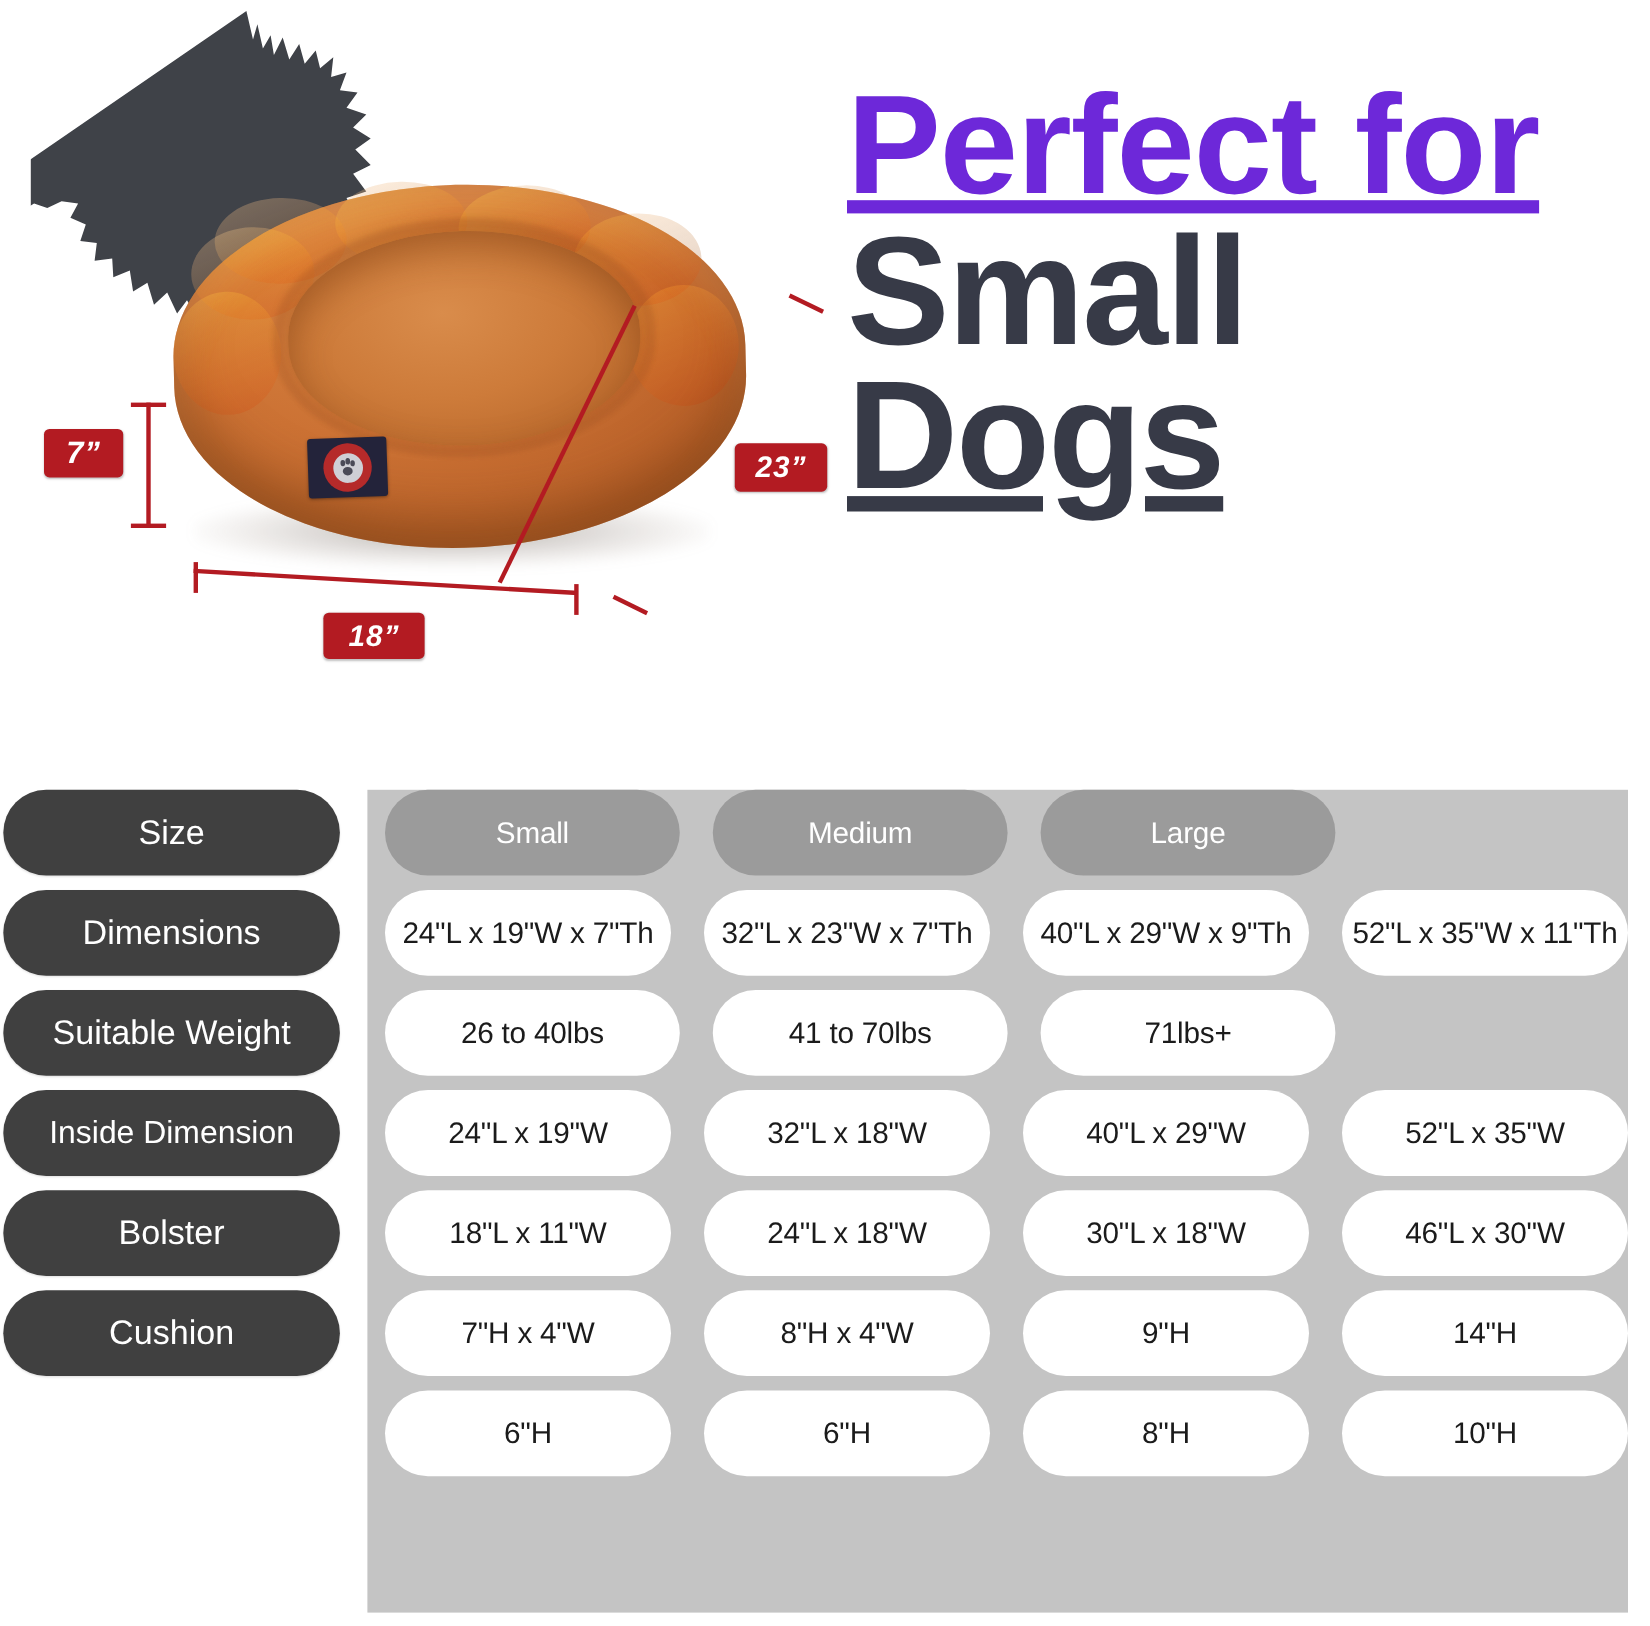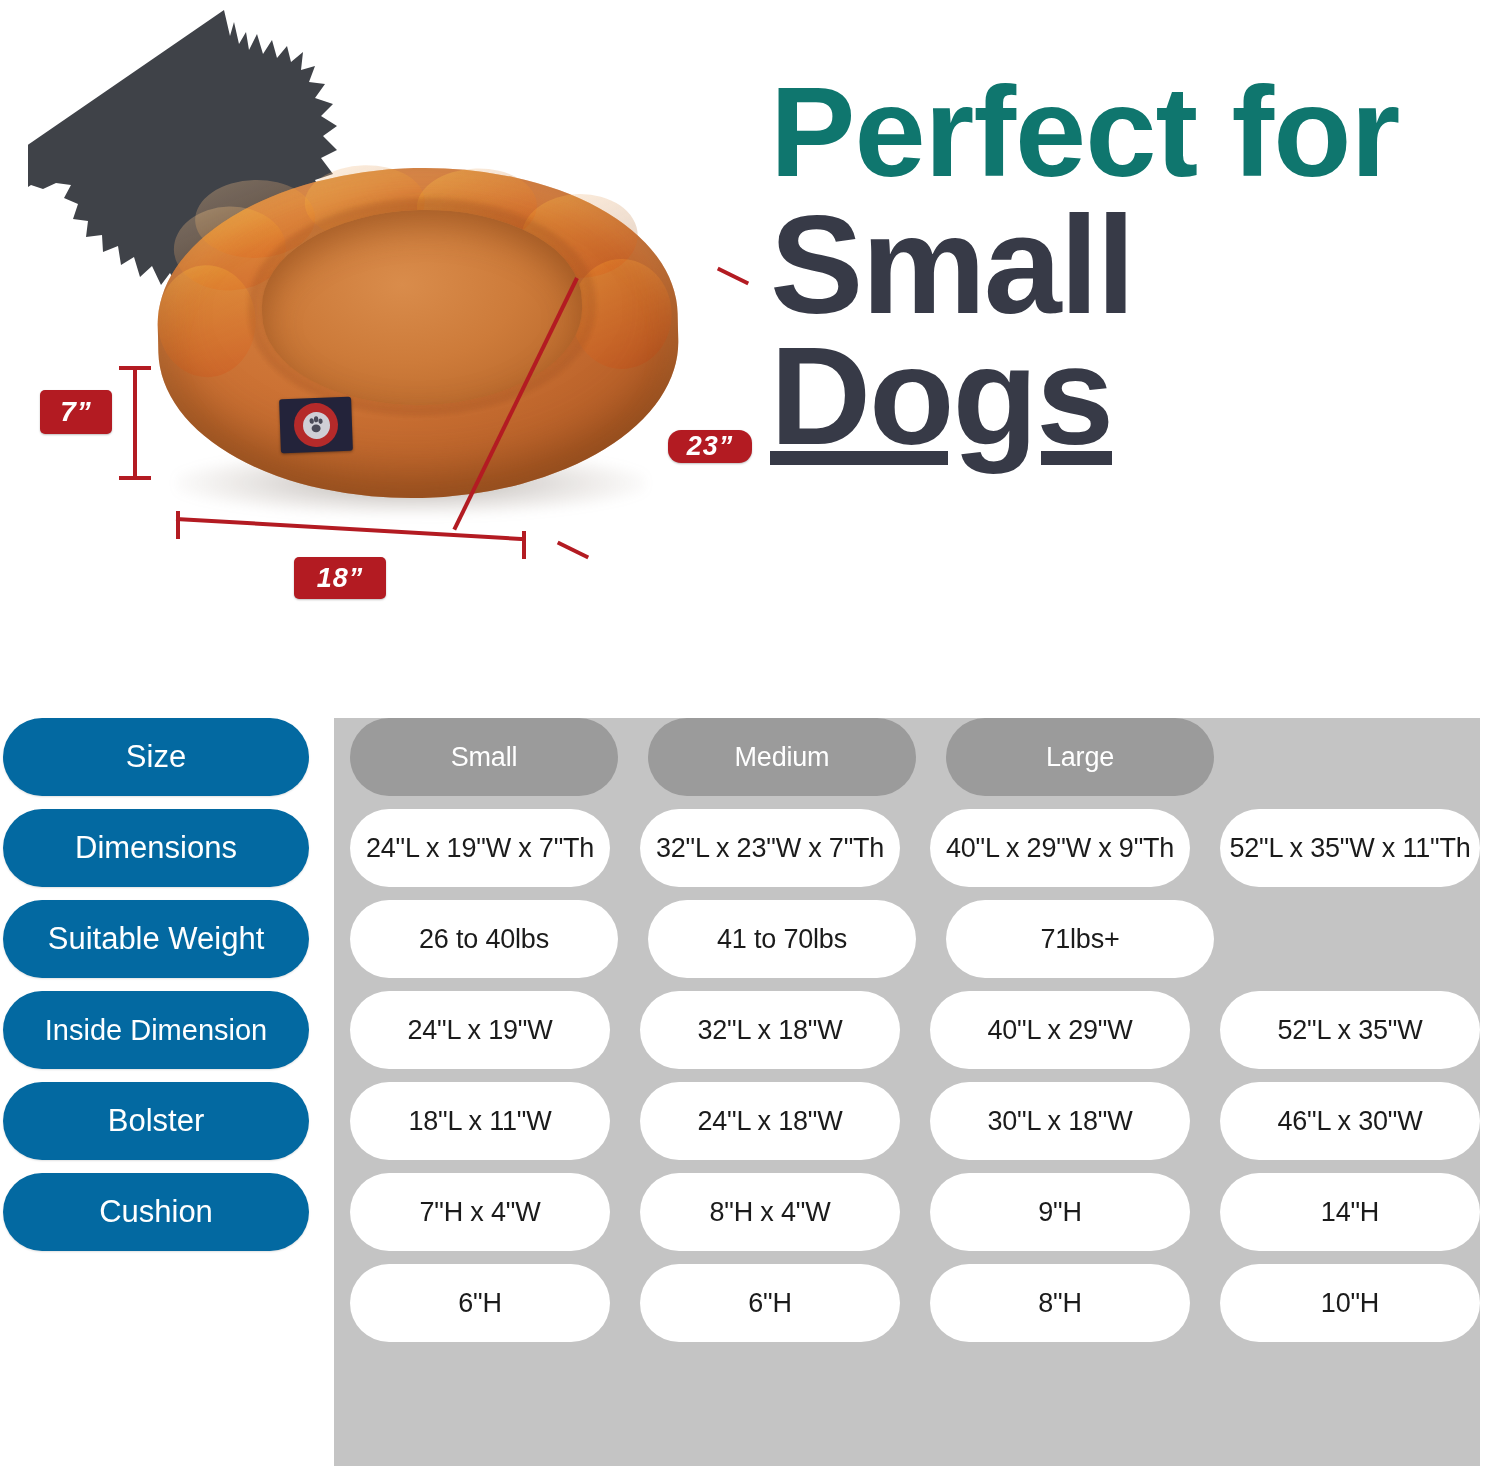--- a/index.html
+++ b/index.html
@@ -70,49 +70,49 @@
 
   
   .dim-badge {
     position: absolute; background: #b31b22; color: #fff;
     border-radius: 5px; font-weight: bold; font-style: italic;
     display: flex; align-items: center; justify-content: center;
     letter-spacing: 1px; box-shadow: 0 1px 2px rgba(0,0,0,0.25);
   }
   .badge-7  { left: 40px;  top: 390px; width: 72px;  height: 44px; font-size: 28px; }
   .badge-19 { left: 294px; top: 557px; width: 92px;  height: 42px; font-size: 27px; }
-  .badge-23 { left: 668px; top: 430px; width: 84px;  height: 33px; font-size: 27px; border-radius: 13px; }
+  .badge-23 { left: 668px; top: 403px; width: 84px;  height: 44px; font-size: 27px; }
 
   .rule { position: absolute; background: #b31b22; }
   .rule-v { width: 4px; }
   .rule-cap { position: absolute; background: #b31b22; height: 4px; }
 
   .headline { position: absolute; left: 770px; top: 72px; width: 730px; }
   .hl-line1 {
-    color: #0f766e; font-size: 128px; line-height: 0.94; font-weight: 800;
-    letter-spacing: -1px; white-space: nowrap;
+    color: #6d28d9; font-size: 128px; line-height: 0.94; font-weight: 800;
+    letter-spacing: -1px; white-space: nowrap; text-decoration: underline;
   }
   .hl-line2, .hl-line3 {
     color: #373a47; font-size: 140px; line-height: 0.96; font-weight: 800;
     letter-spacing: -2px;
   }
   .hl-line2 { margin-top: 6px; }
   .hl-line3 { margin-top: -4px; text-decoration: underline; }
 
   
   .spec { position: absolute; left: 0; top: 700px; width: 1500px; height: 778px; }
 
   .spec-panel {
     position: absolute; left: 334px; top: 18px; width: 1146px; height: 748px;
     background: #c4c4c4;
   }
 
   .labels-col { position: absolute; left: 3px; top: 18px; width: 306px; }
   .label-pill {
-    width: 306px; height: 78px; background: #0369a1;
+    width: 306px; height: 78px; background: #404040;
     border-radius: 39px; color: #ffffff;
     display: flex; align-items: center; justify-content: center;
     font-size: 31px; font-weight: 400; margin-bottom: 13px;
     box-shadow: 0 1px 2px rgba(0,0,0,0.12);
   }
   .label-pill.small-text { font-size: 29px; }
 
   .grid-col { position: absolute; left: 350px; top: 18px; width: 1130px; }
   .grid-row { display: flex; height: 78px; margin-bottom: 13px; }
   .cell {

